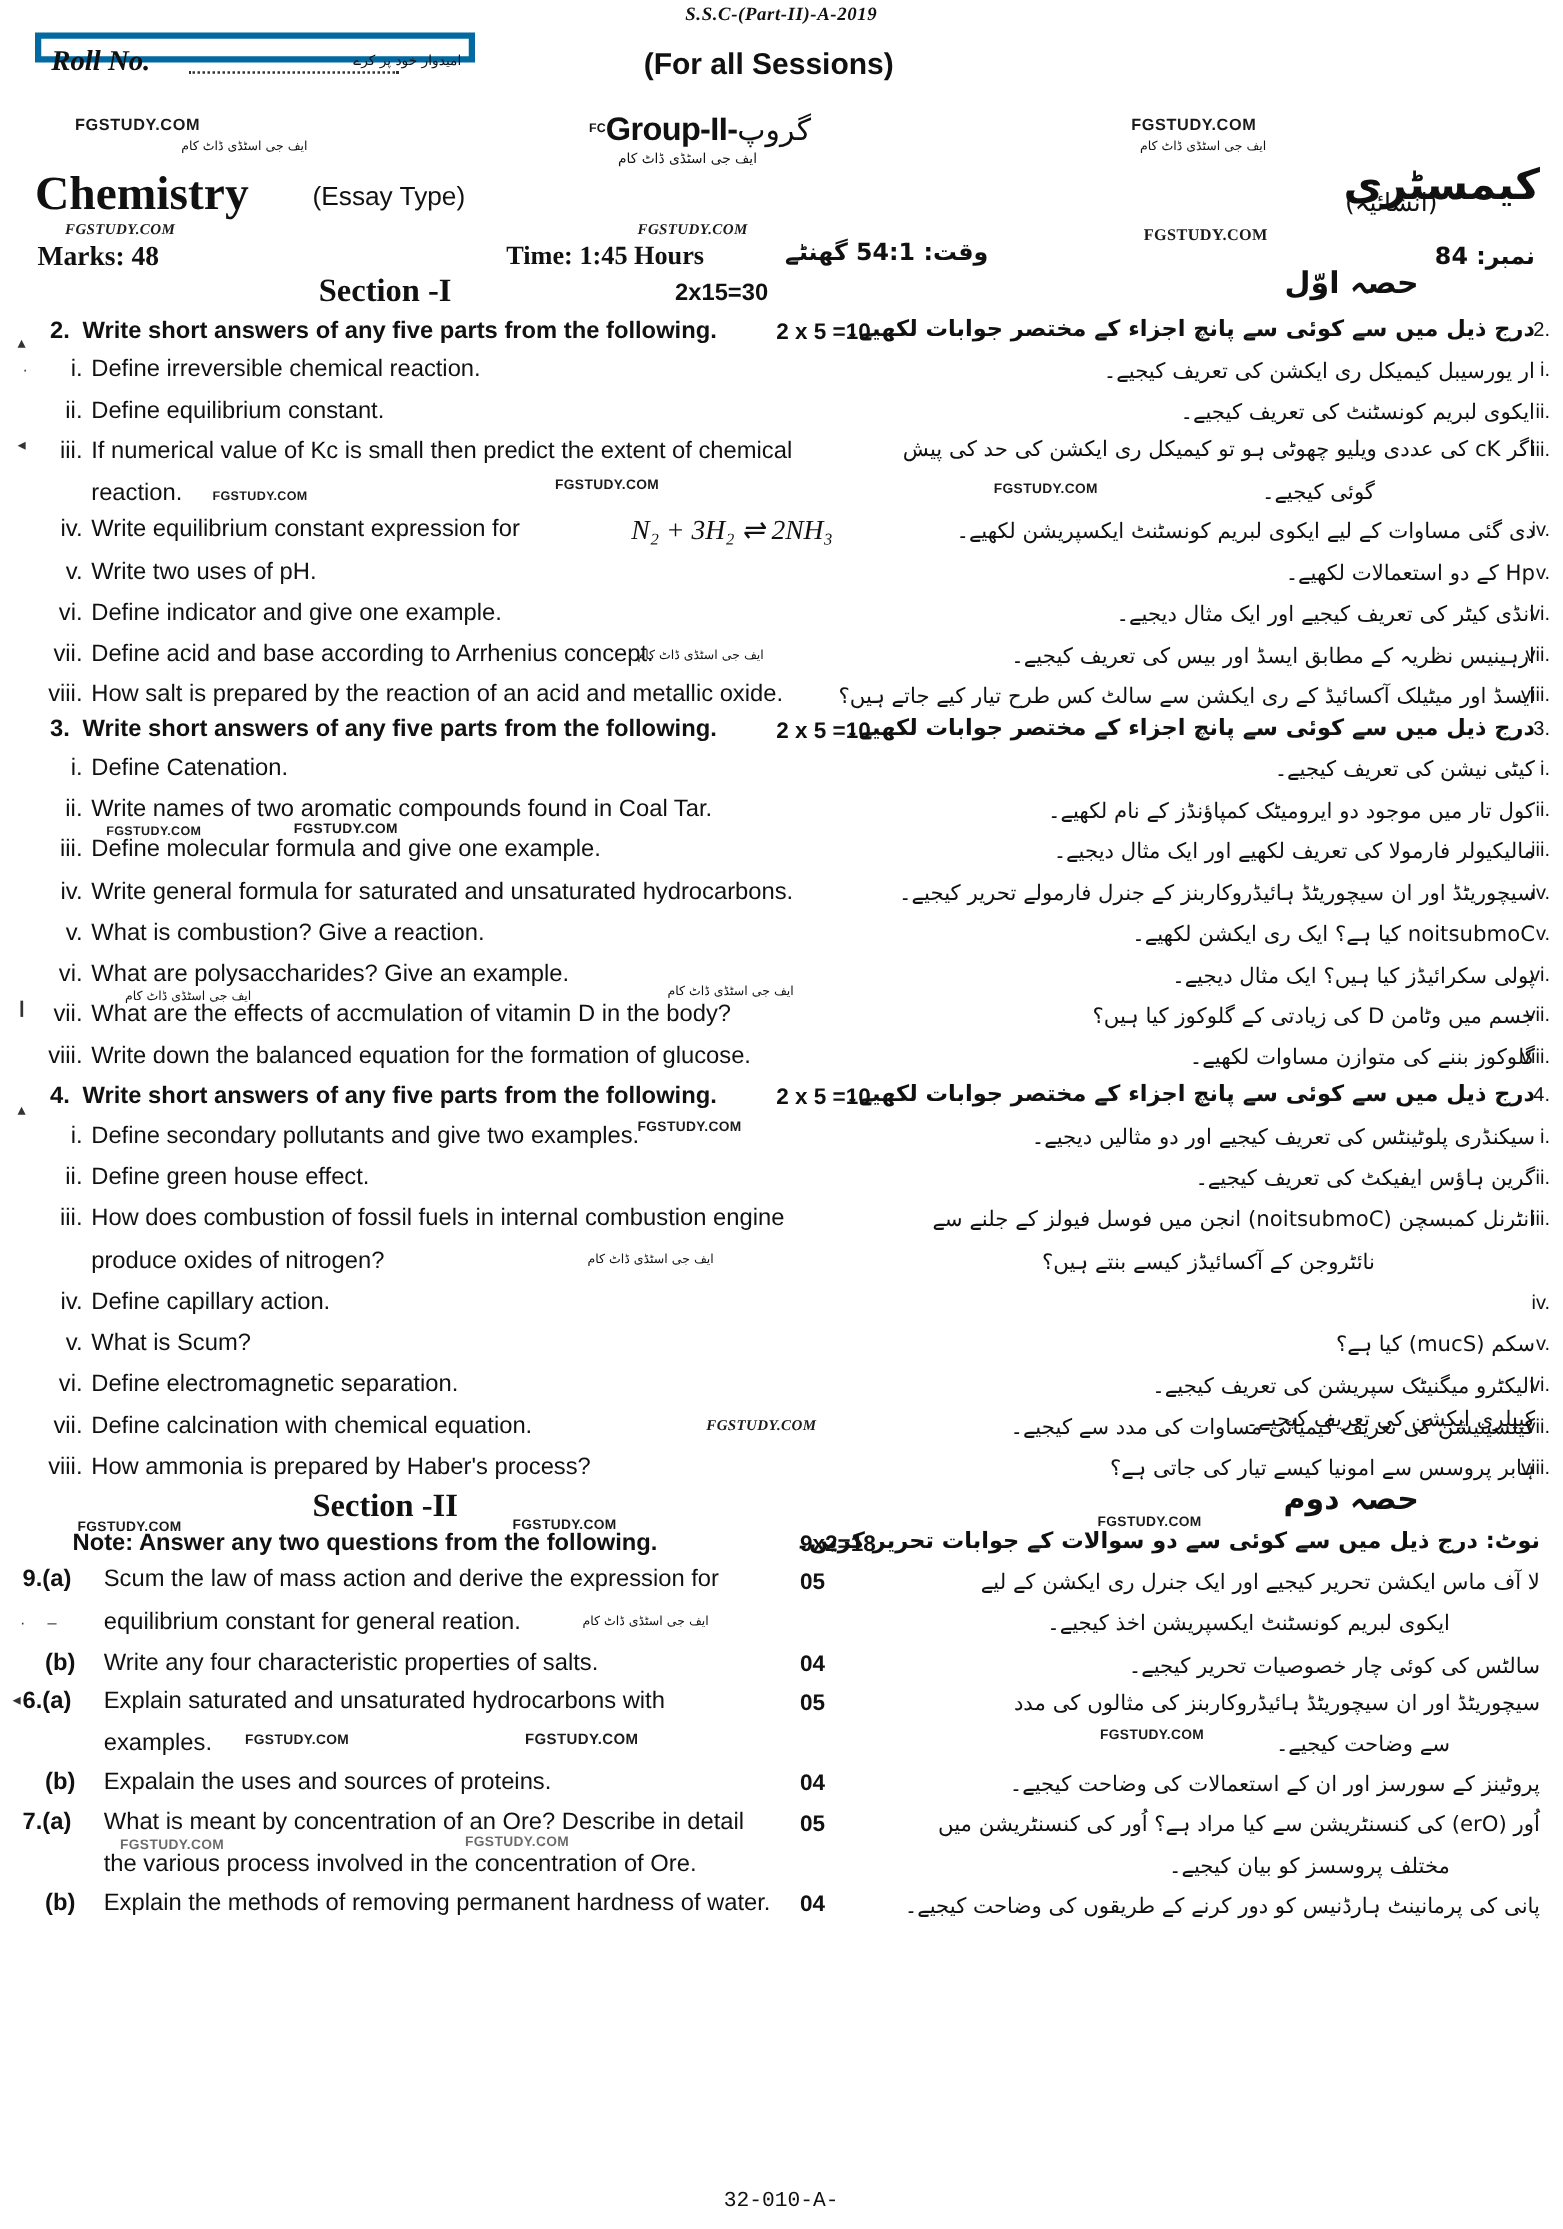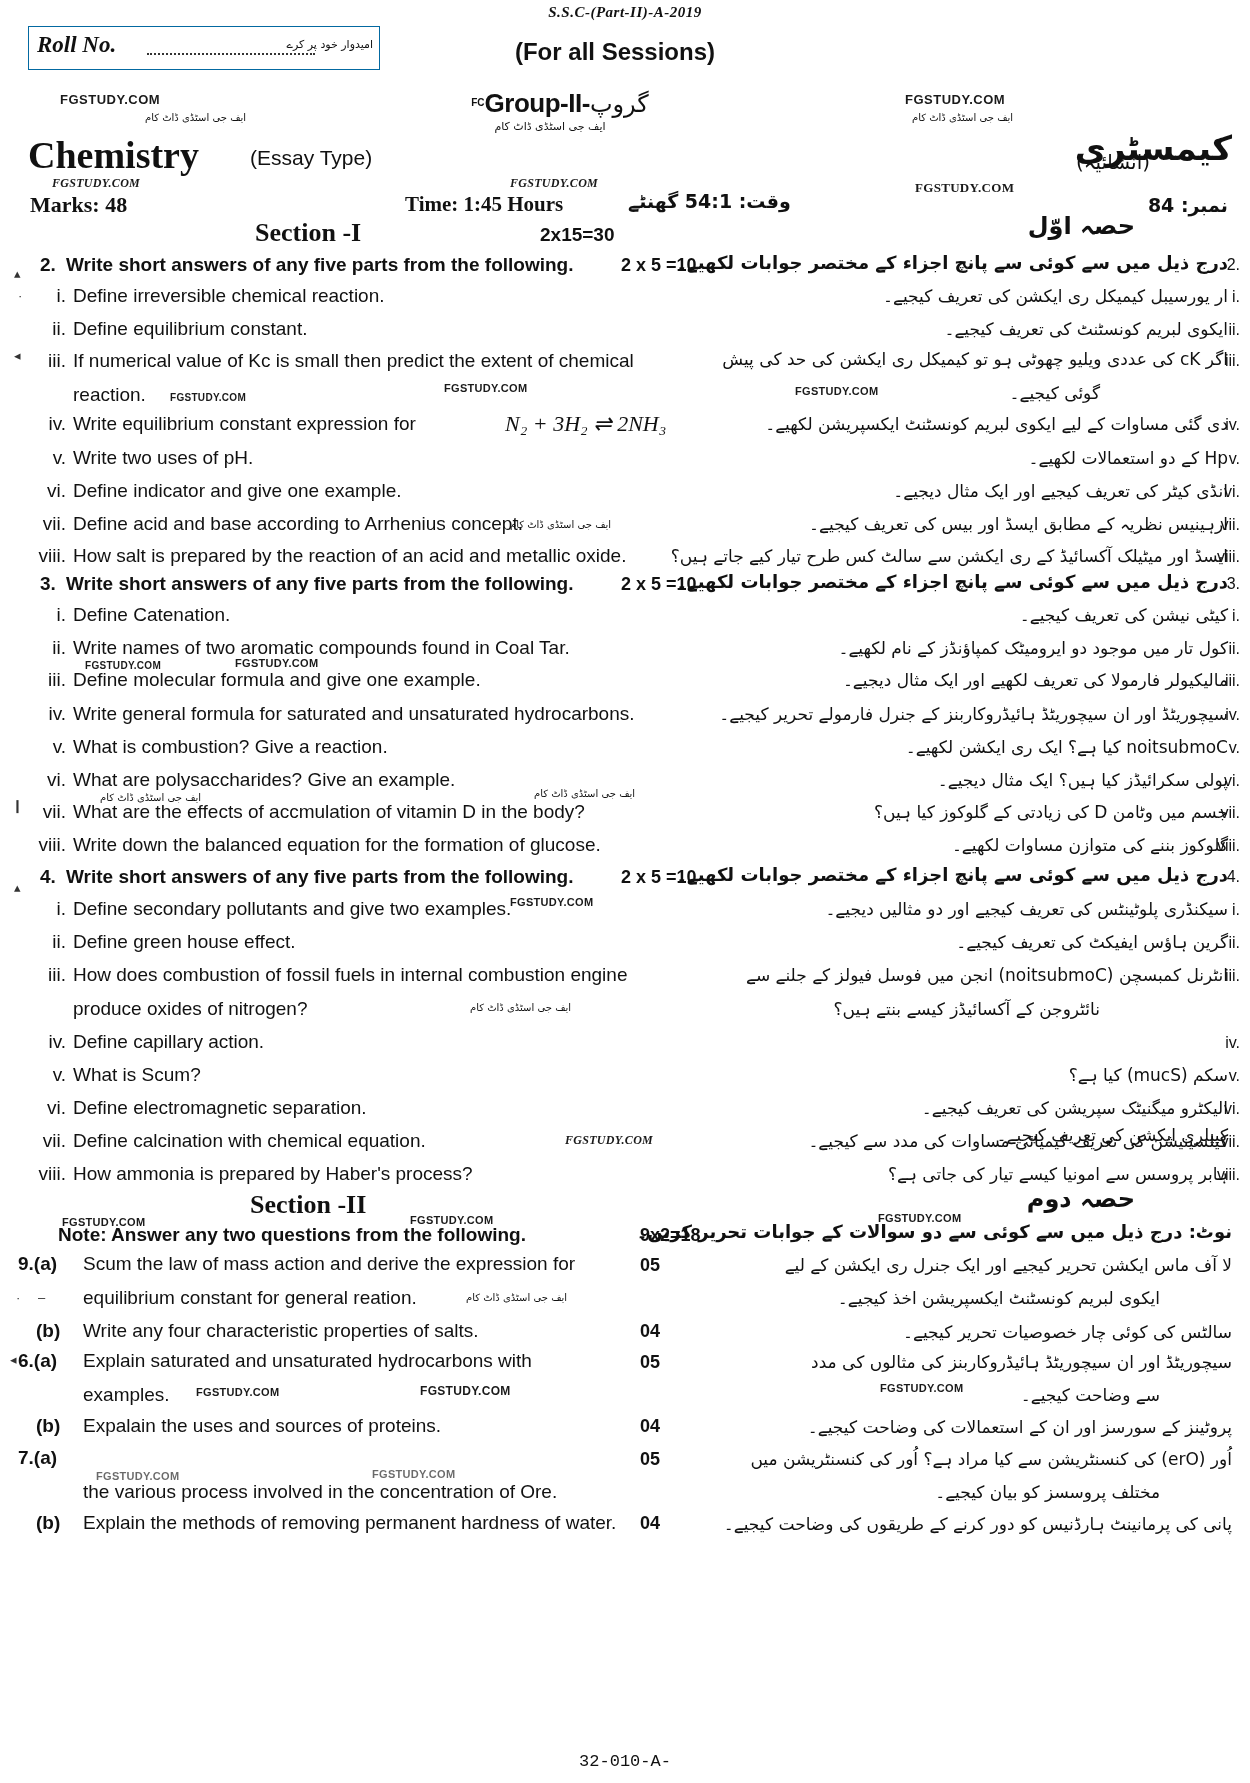--- a/index.html
+++ b/index.html
@@ -10,22 +10,22 @@
     overflow:hidden;
   }
   .page{position:relative;width:1250px;height:1783px;}
   .ur{font-family:"DejaVu Sans", sans-serif; direction:rtl; unicode-bidi:bidi-override; text-align:right;}
   .serif{font-family:"Liberation Serif", serif;}
 
   
   #ssc-line{position:absolute;left:0;top:4px;width:1250px;text-align:center;
             font-family:"Liberation Serif", serif; font-style:italic; font-weight:bold;
             font-size:15px; letter-spacing:.5px;}
-  #rollno-box{position:absolute;left:28px;top:26px;width:352px;height:44px;
-              border:1px solid #0369a1;box-sizing:border-box;}
+  #rollno-box{position:absolute;left:28px;top:26px;width:352px;height:24px;
+              border:5px solid #0369a1;box-sizing:border-box;}
   #rollno-label{position:absolute;left:8px;top:5px;font-family:"Liberation Serif", serif;
                 font-style:italic;font-weight:bold;font-size:23px;}
   #rollno-dots{position:absolute;left:118px;top:26px;width:168px;border-bottom:2px dotted #333;}
   #rollno-ur{position:absolute;right:6px;top:11px;font-size:11px;}
 
   #for-all-sessions{position:absolute;left:380px;top:38px;width:470px;text-align:center;
                     font-weight:bold;font-size:24px;}
 
   #fg-tl{position:absolute;left:60px;top:92px;font-size:13px;font-weight:bold;letter-spacing:.5px;}
   #fg-tr{position:absolute;left:905px;top:92px;font-size:13px;font-weight:bold;letter-spacing:.5px;}
@@ -327,20 +327,21 @@
   <div class="item-ur ur" style="right:18px;top:1352px;">سیچوریٹڈ اور ان سیچوریٹڈ ہائیڈروکاربنز کی مثالوں کی مدد</div>
   <div class="item-ur ur" style="right:90px;top:1385px;">سے وضاحت کیجیے۔</div>
   <div class="wm" style="left:880px;top:1382px;font-size:11px;">FGSTUDY.COM</div>
 
   <div class="qhead-en" style="left:36px;top:1415px;">(b)</div>
   <div class="item-en" style="left:83px;top:1415px;">Expalain the uses and sources of proteins.</div>
   <div class="sub-marks" style="left:640px;top:1416px;">04</div>
   <div class="item-ur ur" style="right:18px;top:1417px;">پروٹینز کے سورسز اور ان کے استعمالات کی وضاحت کیجیے۔</div>
 
   <div class="qhead-en" style="left:18px;top:1447px;">7.(a)</div>
+  <div class="item-en" style="left:83px;top:1447px;">What is meant by concentration of an Ore? Describe in detail</div>
   <div class="item-en" style="left:83px;top:1481px;">the various process involved in the concentration of Ore.</div>
   <div class="wm" style="left:96px;top:1470px;font-size:11px;opacity:.65;">FGSTUDY.COM</div>
   <div class="wm" style="left:372px;top:1468px;font-size:11px;opacity:.65;">FGSTUDY.COM</div>
   <div class="sub-marks" style="left:640px;top:1449px;">05</div>
   <div class="item-ur ur" style="right:18px;top:1449px;">اُور (Ore) کی کنسنٹریشن سے کیا مراد ہے؟ اُور کی کنسنٹریشن میں</div>
   <div class="item-ur ur" style="right:90px;top:1482px;">مختلف پروسسز کو بیان کیجیے۔</div>
 
   <div class="qhead-en" style="left:36px;top:1512px;">(b)</div>
   <div class="item-en" style="left:83px;top:1512px;">Explain the methods of removing permanent hardness of water.</div>
   <div class="sub-marks" style="left:640px;top:1513px;">04</div>

